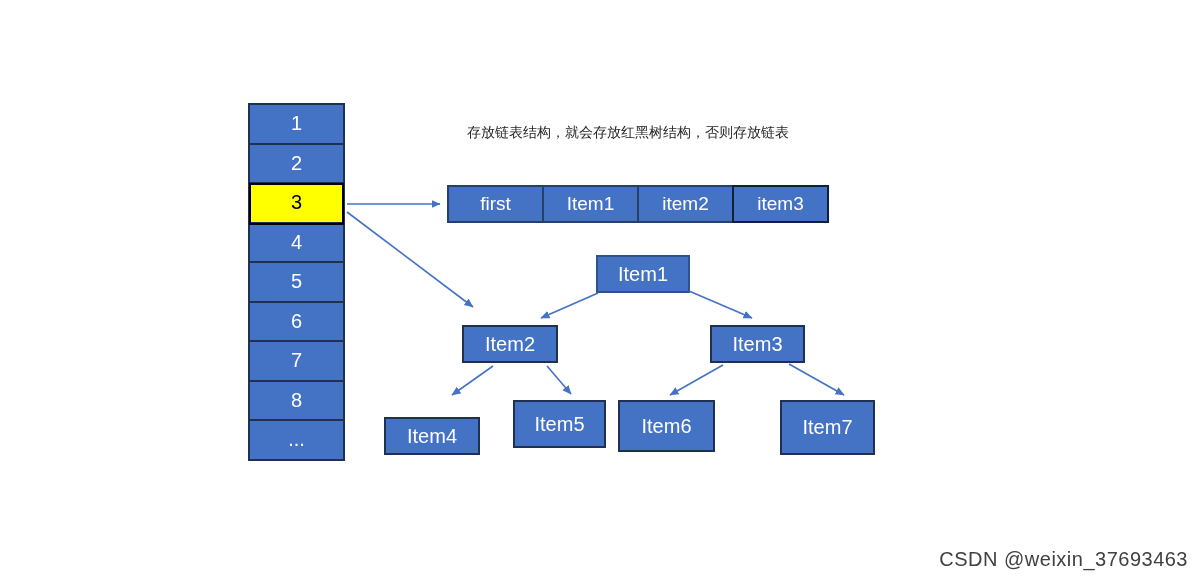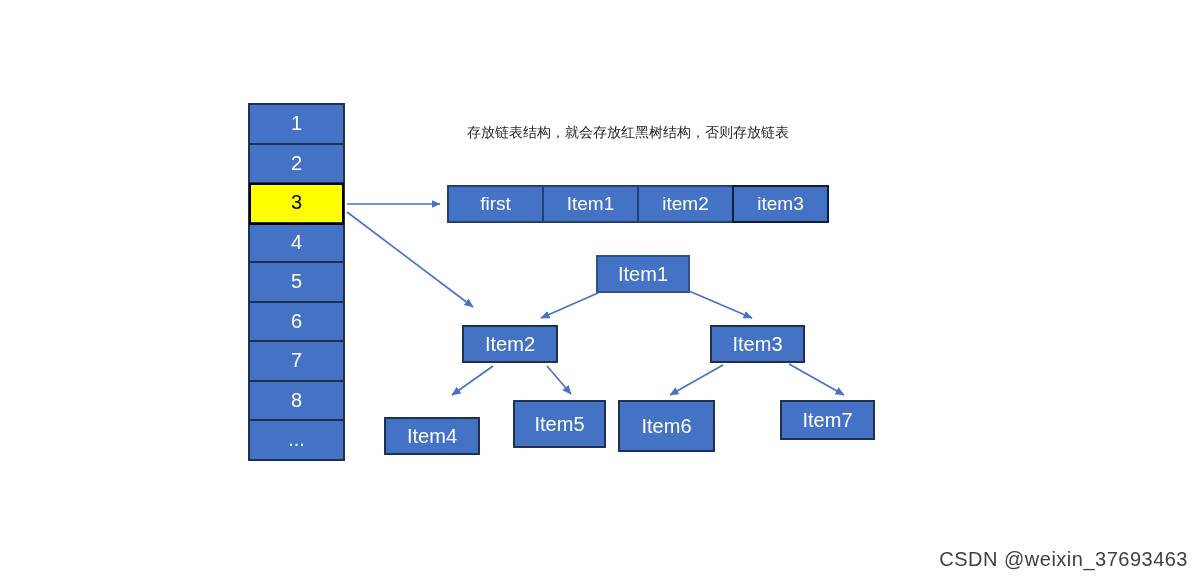--- a/index.html
+++ b/index.html
@@ -84,21 +84,21 @@
     display: flex;
     align-items: center;
     justify-content: center;
   }
   .n-item1 { left: 596px; top: 255px; width: 94px; height: 38px; border-color: #2f528f; }
   .n-item2 { left: 462px; top: 325px; width: 96px; height: 38px; }
   .n-item3 { left: 710px; top: 325px; width: 95px; height: 38px; }
   .n-item4 { left: 384px; top: 401px; width: 96px; height: 38px; margin-top: 16px; }
   .n-item5 { left: 513px; top: 400px; width: 93px; height: 48px; }
   .n-item6 { left: 618px; top: 400px; width: 97px; height: 52px; }
-  .n-item7 { left: 780px; top: 400px; width: 95px; height: 40px; }
+  .n-item7 { left: 780px; top: 400px; width: 95px; height: 55px; }
 
   
   .arrows {
     position: absolute;
     left: 0; top: 0;
     width: 1192px;
     height: 577px;
     pointer-events: none;
   }
   .arrows line {

